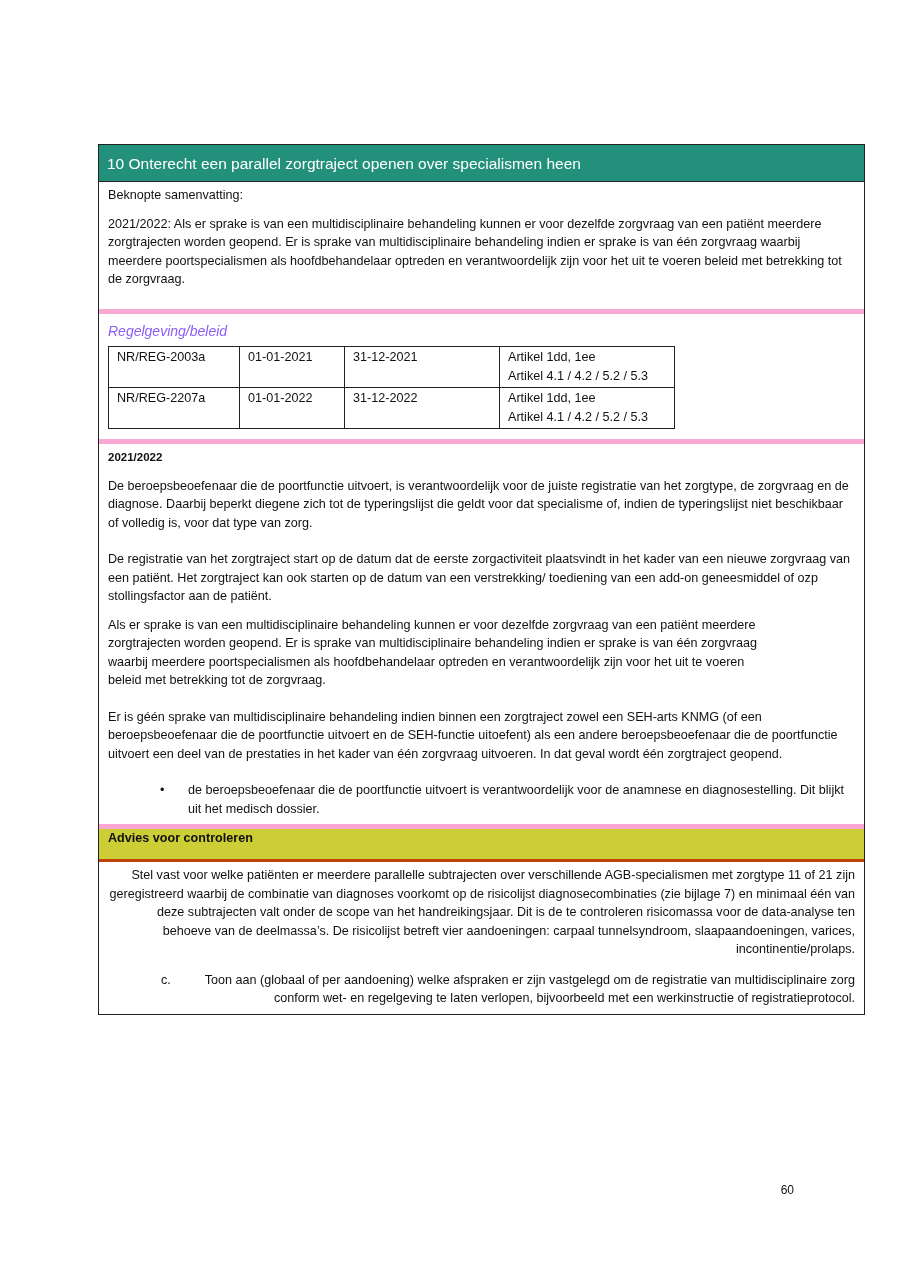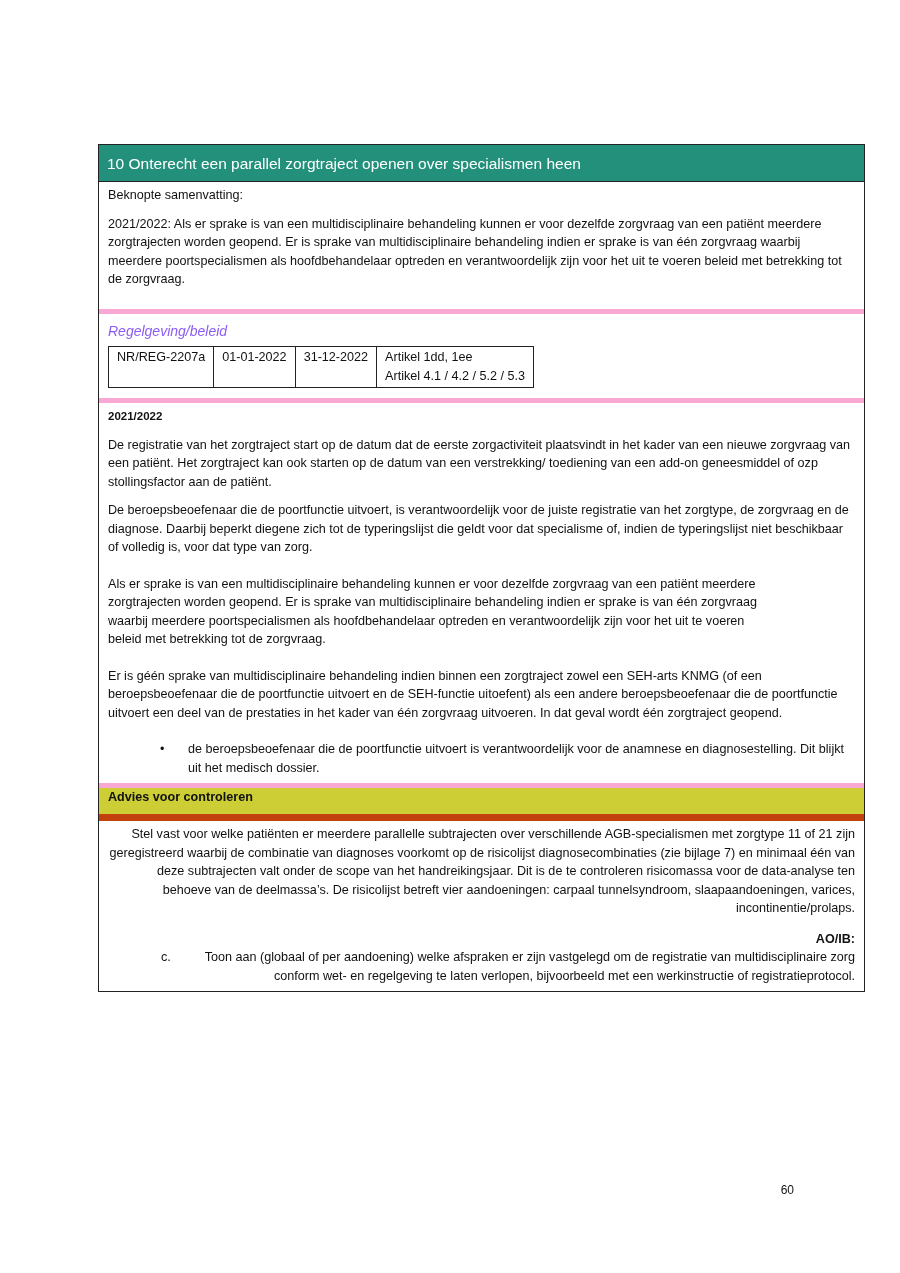--- a/index.html
+++ b/index.html
@@ -10,70 +10,78 @@
   .section:last-child { border-bottom: none; text-align: right; }
   .p { margin: 0 0 10px 0; }
   .p:last-child { margin-bottom: 0; }
   .teal-ital { color: #8b5cf6; font-style: italic; font-size: 14px; margin: 4px 0 6px 0; }
   table.reg { border-collapse: collapse; font-size: 12.6px; margin: 4px 0 4px 0; }
   table.reg td { border: 1px solid #222; padding: 1px 8px; vertical-align: top; line-height: 19px; }
   .bold { font-weight: bold; }
   ul.bul { margin: 0; padding-left: 80px; list-style: none; }
   ul.bul li { position: relative; }
   ul.bul li::before { content: "\2022"; position: absolute; left: -28px; }
-  .advies { background: #cdcd36; border-bottom: 7px solid #c2410c; padding: 2px 9px 0 9px; height: 33px; box-sizing: border-box; font-size: 12.6px; font-weight: bold; }
+  .advies { background: #cdcd36; border-bottom: 3px solid #c2410c; padding: 2px 9px 0 9px; height: 33px; box-sizing: border-box; font-size: 12.6px; font-weight: bold; }
   ol.cl { margin: 0; padding-left: 80px; list-style: none; }
   ol.cl li { position: relative; }
   ol.cl li .m { position: absolute; left: -27px; }
   .pagenum { position: absolute; right: 106px; top: 1183px; font-size: 12px; }
 </style>
 </head>
 <body>
 
 <div class="frame">
   <div class="header">10 Onterecht een parallel zorgtraject openen over specialismen heen</div>
 
   <div class="section">
     <p class="p">Beknopte samenvatting:</p>
     <p class="p" style="margin-bottom:14px;">2021/2022:  Als er sprake is van een multidisciplinaire behandeling kunnen er voor dezelfde zorgvraag van een patiënt meerdere zorgtrajecten worden geopend. Er is sprake van multidisciplinaire behandeling indien er sprake is van één zorgvraag waarbij meerdere poortspecialismen als hoofdbehandelaar optreden en verantwoordelijk zijn voor het uit te voeren beleid met betrekking tot de zorgvraag.</p>
   </div>
 
   <div class="section">
     <div class="teal-ital">Regelgeving/beleid</div>
     <table class="reg">
       <tbody>
+          <tr>
+        <td style="width:114px">NR/REG-2003a</td>
+        <td style="width:88px">01-01-2021</td>
+        <td style="width:138px">31-12-2021</td>
+        <td style="width:158px">
+          <div>Artikel 1dd, 1ee</div>
+          <div>Artikel 4.1 / 4.2 / 5.2 / 5.3</div>
+        </td>
+      </tr>
       <tr>
         <td>NR/REG-2207a</td>
         <td>01-01-2022</td>
         <td>31-12-2022</td>
         <td>
           <div>Artikel 1dd, 1ee</div>
           <div>Artikel 4.1 / 4.2 / 5.2 / 5.3</div>
         </td>
       </tr>
     </tbody>
       </table>
   </div>
 
   <div class="section">
     <p class="p bold" style="font-size:11.5px;">2021/2022</p>
+    <p class="p" style="margin-bottom:18px;">De beroepsbeoefenaar die de poortfunctie uitvoert, is verantwoordelijk voor de juiste registratie van het zorgtype, de zorgvraag en de diagnose. Daarbij beperkt diegene zich tot de typeringslijst die geldt voor dat specialisme of, indien de typeringslijst niet beschikbaar of volledig is, voor dat type van zorg.</p>
     <p class="p">De registratie van het zorgtraject start op de datum dat de eerste zorgactiviteit plaatsvindt in het kader van een nieuwe zorgvraag van een patiënt. Het zorgtraject kan ook starten op de datum van een verstrekking/ toediening van een add-on geneesmiddel of ozp stollingsfactor aan de patiënt.</p>
-    <p class="p" style="margin-bottom:18px;">De beroepsbeoefenaar die de poortfunctie uitvoert, is verantwoordelijk voor de juiste registratie van het zorgtype, de zorgvraag en de diagnose. Daarbij beperkt diegene zich tot de typeringslijst die geldt voor dat specialisme of, indien de typeringslijst niet beschikbaar of volledig is, voor dat type van zorg.</p>
     <p class="p" style="margin-bottom:18px; padding-right:80px;">Als er sprake is van een multidisciplinaire behandeling kunnen er voor dezelfde zorgvraag van een patiënt meerdere zorgtrajecten worden geopend. Er is sprake van multidisciplinaire behandeling indien er sprake is van één zorgvraag waarbij meerdere poortspecialismen als hoofdbehandelaar optreden en verantwoordelijk zijn voor het uit te voeren beleid met betrekking tot de zorgvraag.</p>
     <p class="p" style="margin-bottom:18px;">Er is géén sprake van multidisciplinaire behandeling indien binnen een zorgtraject zowel een SEH-arts KNMG (of een beroepsbeoefenaar die de poortfunctie uitvoert en de SEH-functie uitoefent) als een andere beroepsbeoefenaar die de poortfunctie uitvoert een deel van de prestaties in het kader van één zorgvraag uitvoeren. In dat geval wordt één zorgtraject geopend.</p>
     <ul class="bul">
       <li>de beroepsbeoefenaar die de poortfunctie uitvoert is verantwoordelijk voor de anamnese en diagnosestelling. Dit blijkt uit het medisch dossier.</li>
     </ul>
   </div>
 
   <div class="advies">Advies voor controleren</div>
 
   <div class="section">
     <p class="p" style="margin-bottom:12px;">Stel vast voor welke patiënten er meerdere parallelle subtrajecten over verschillende AGB-specialismen met zorgtype 11 of 21 zijn geregistreerd waarbij de combinatie van diagnoses voorkomt op de risicolijst diagnosecombinaties (zie bijlage 7) en minimaal één van deze subtrajecten valt onder de scope van het handreikingsjaar. Dit is de te controleren risicomassa voor de data-analyse ten behoeve van de deelmassa’s. De risicolijst betreft vier aandoeningen: carpaal tunnelsyndroom, slaapaandoeningen, varices, incontinentie/prolaps.</p>
-    <p class="p bold" style="margin-bottom:0;">AO/IB:</p>
     <ol class="cl">
       <li>
         <span class="m">c.</span>
         <span>Toon aan (globaal of per aandoening) welke afspraken er zijn vastgelegd om de registratie van multidisciplinaire zorg conform wet- en regelgeving te laten verlopen, bijvoorbeeld met een werkinstructie of registratieprotocol.</span>
       </li>
     </ol>
   </div>
 </div>
 
 <div class="pagenum">60</div>

